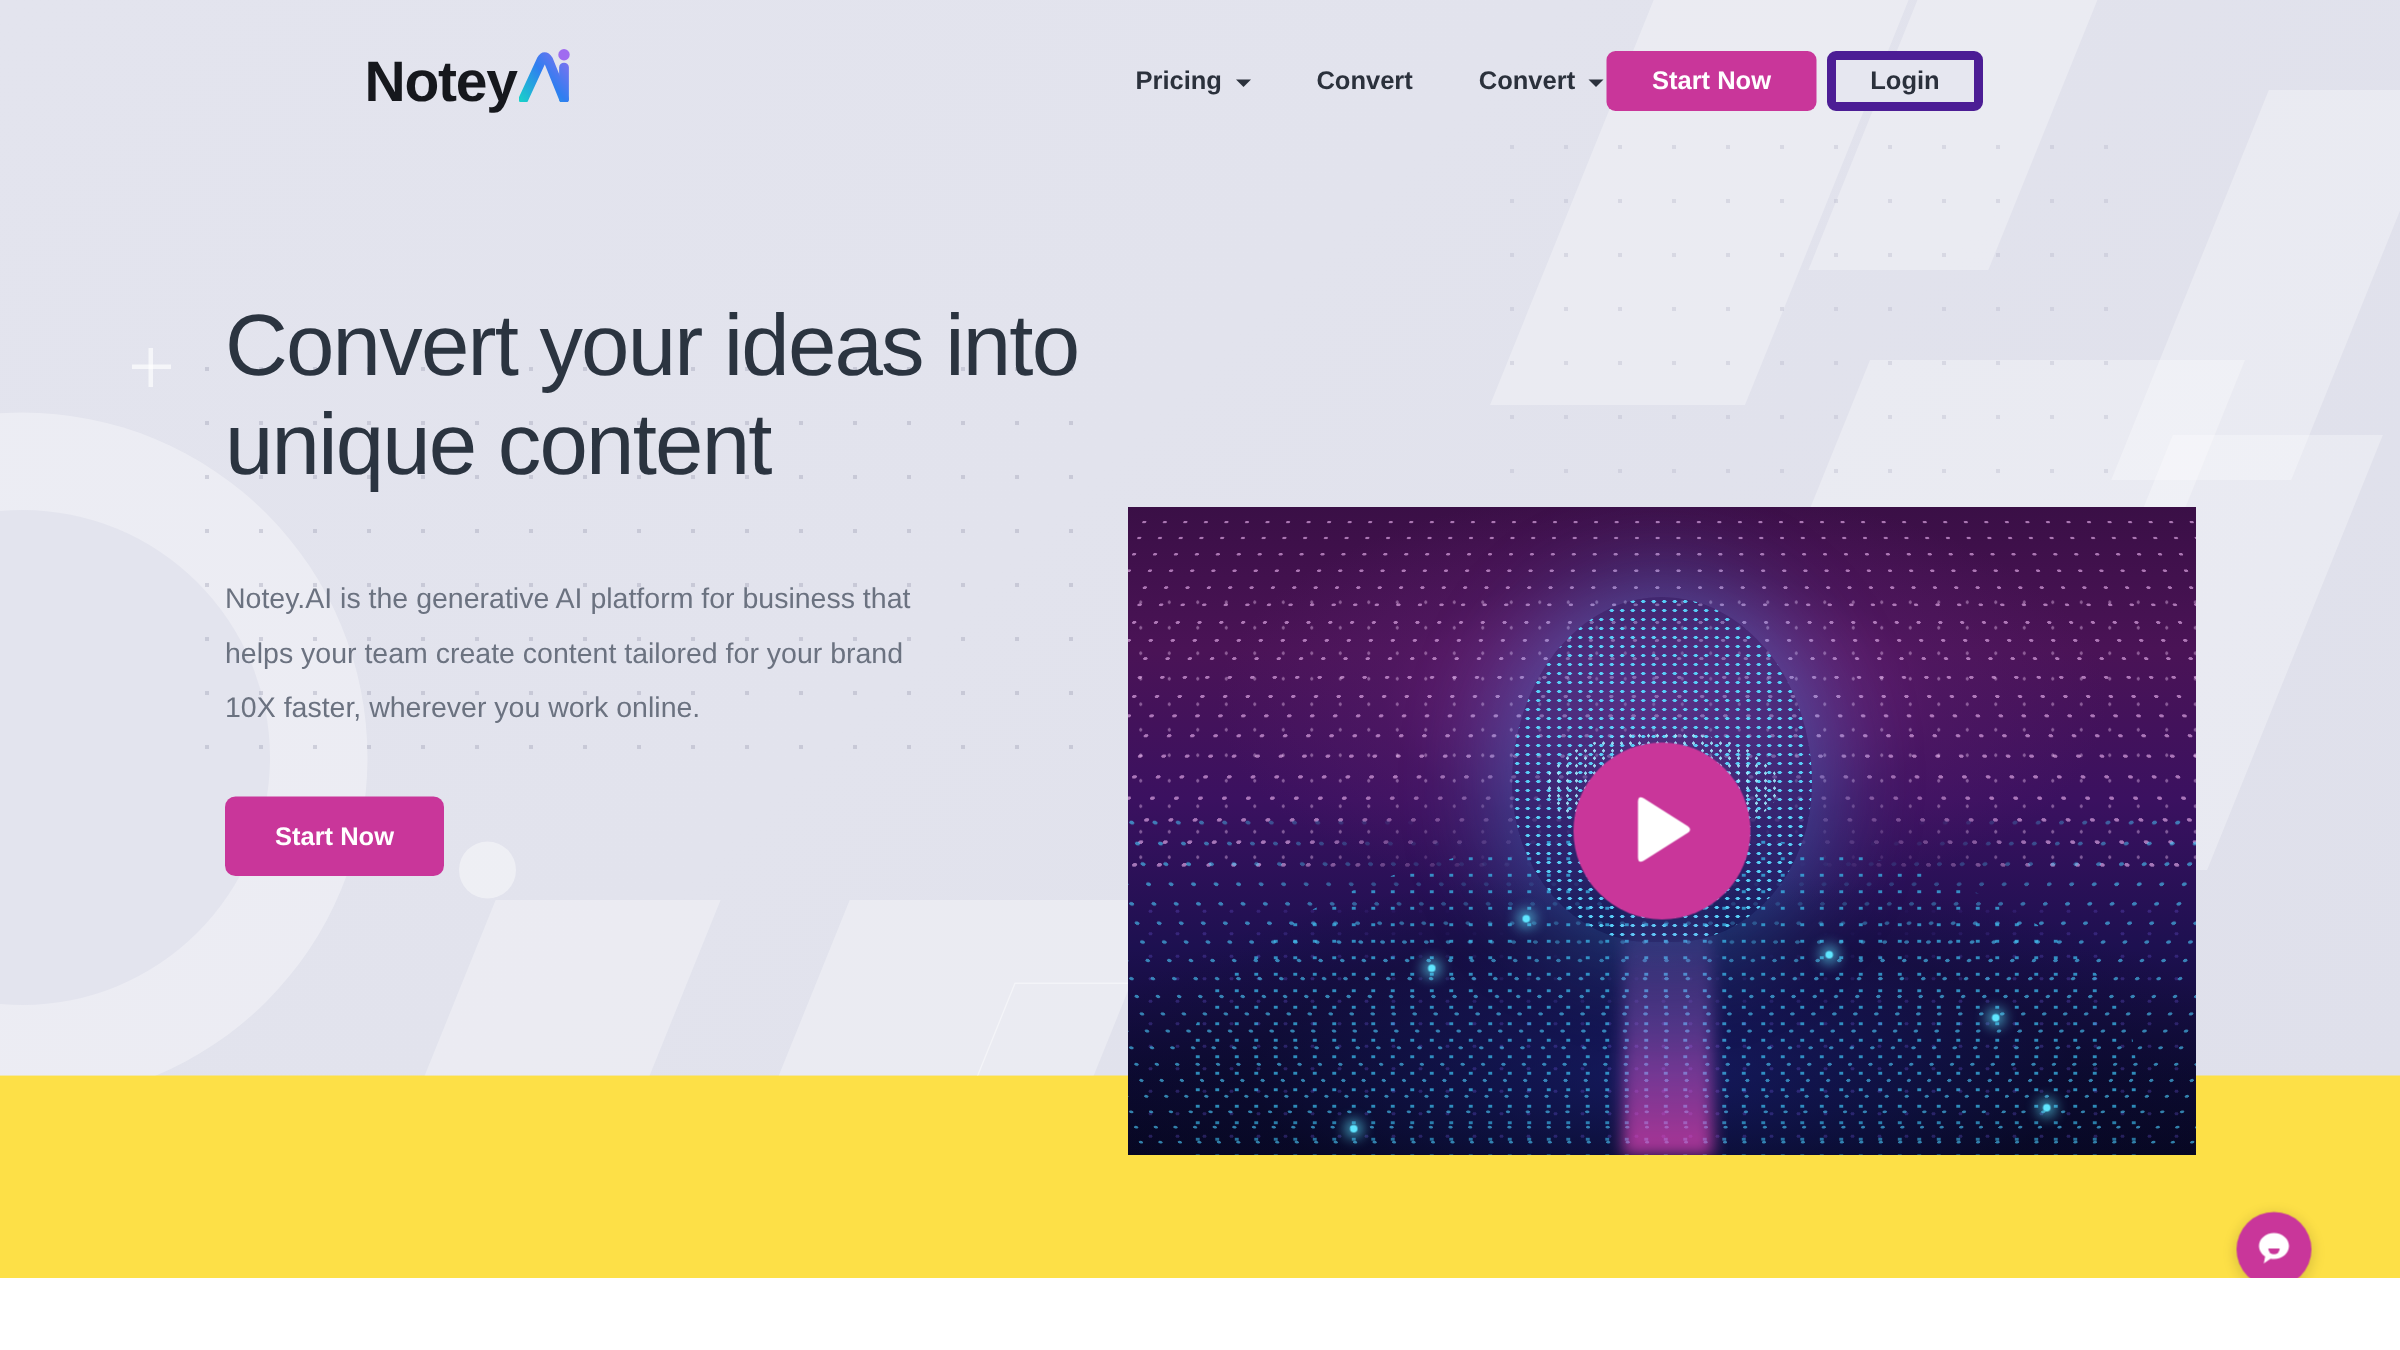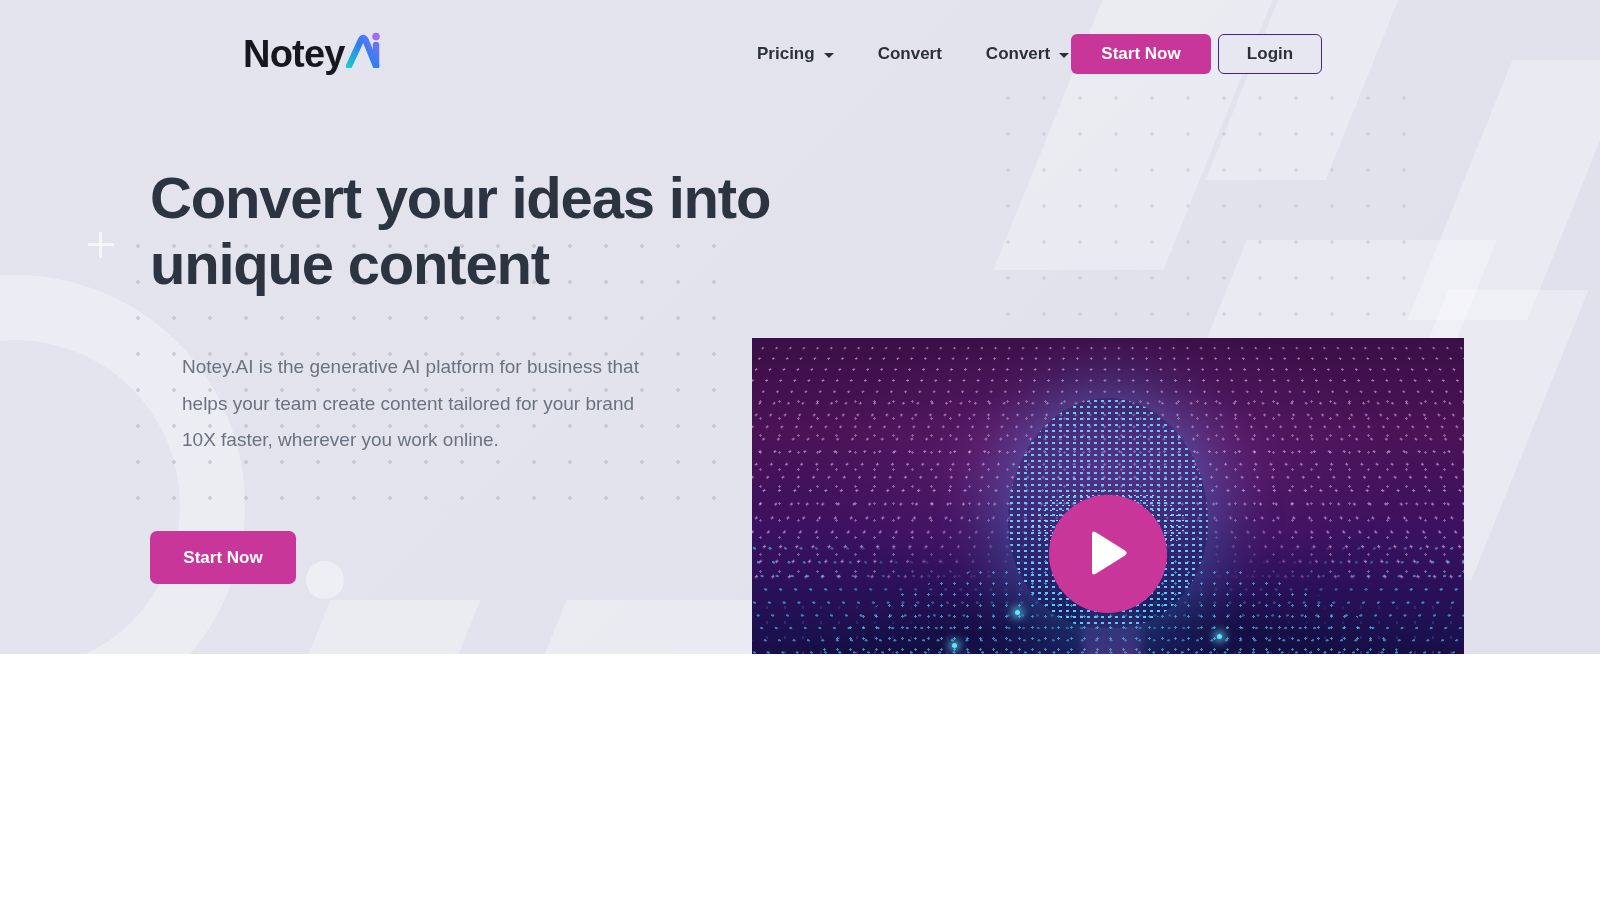--- a/index.html
+++ b/index.html
@@ -10,21 +10,21 @@
     height: 900px;
     overflow: hidden;
     background: #ffffff;
     font-family: "Liberation Sans", sans-serif;
     -webkit-font-smoothing: antialiased;
   }
 
   .page {
     position: relative;
     width: 1600px;
-    height: 654px;
+    height: 852px;
     background: #fde047;
     overflow: hidden;
   }
 
   
   .hero-band {
     position: absolute;
     left: 0; top: 0;
     width: 1600px;
     height: 717px;
@@ -182,47 +182,47 @@
     border-radius: 6px;
     background: #c9369a;
     color: #ffffff;
   }
   .btn-login {
     position: absolute;
     left: 1218px; top: 34px;
     width: 104px; height: 40px;
     border-radius: 6px;
     background: #e6e7f0;
-    border: 1px solid #4c1d95;
+    border: 6px solid #4c1d95;
     color: #2b313c;
   }
 
   
   .hero-copy {
     position: absolute;
     left: 150px; top: 165px;
     width: 640px;
     z-index: 10;
   }
   .hero-title {
     font-size: 58px;
-    font-weight: 700;
+    font-weight: 400;
     line-height: 1.14;
     letter-spacing: -1.2px;
     color: #2b3440;
     white-space: pre-line;
+    margin-top: 33px;
   }
   .hero-sub {
     margin-top: 52px;
     width: 482px;
     font-size: 19px;
     line-height: 1.92;
     color: #6b7280;
     font-weight: 400;
-    margin-left: 32px;
   }
   .btn-hero {
     position: absolute;
     left: 0; top: 366px;
     width: 146px; height: 53px;
     border-radius: 7px;
     background: #c9369a;
     color: #ffffff;
     font-size: 17px;
   }

